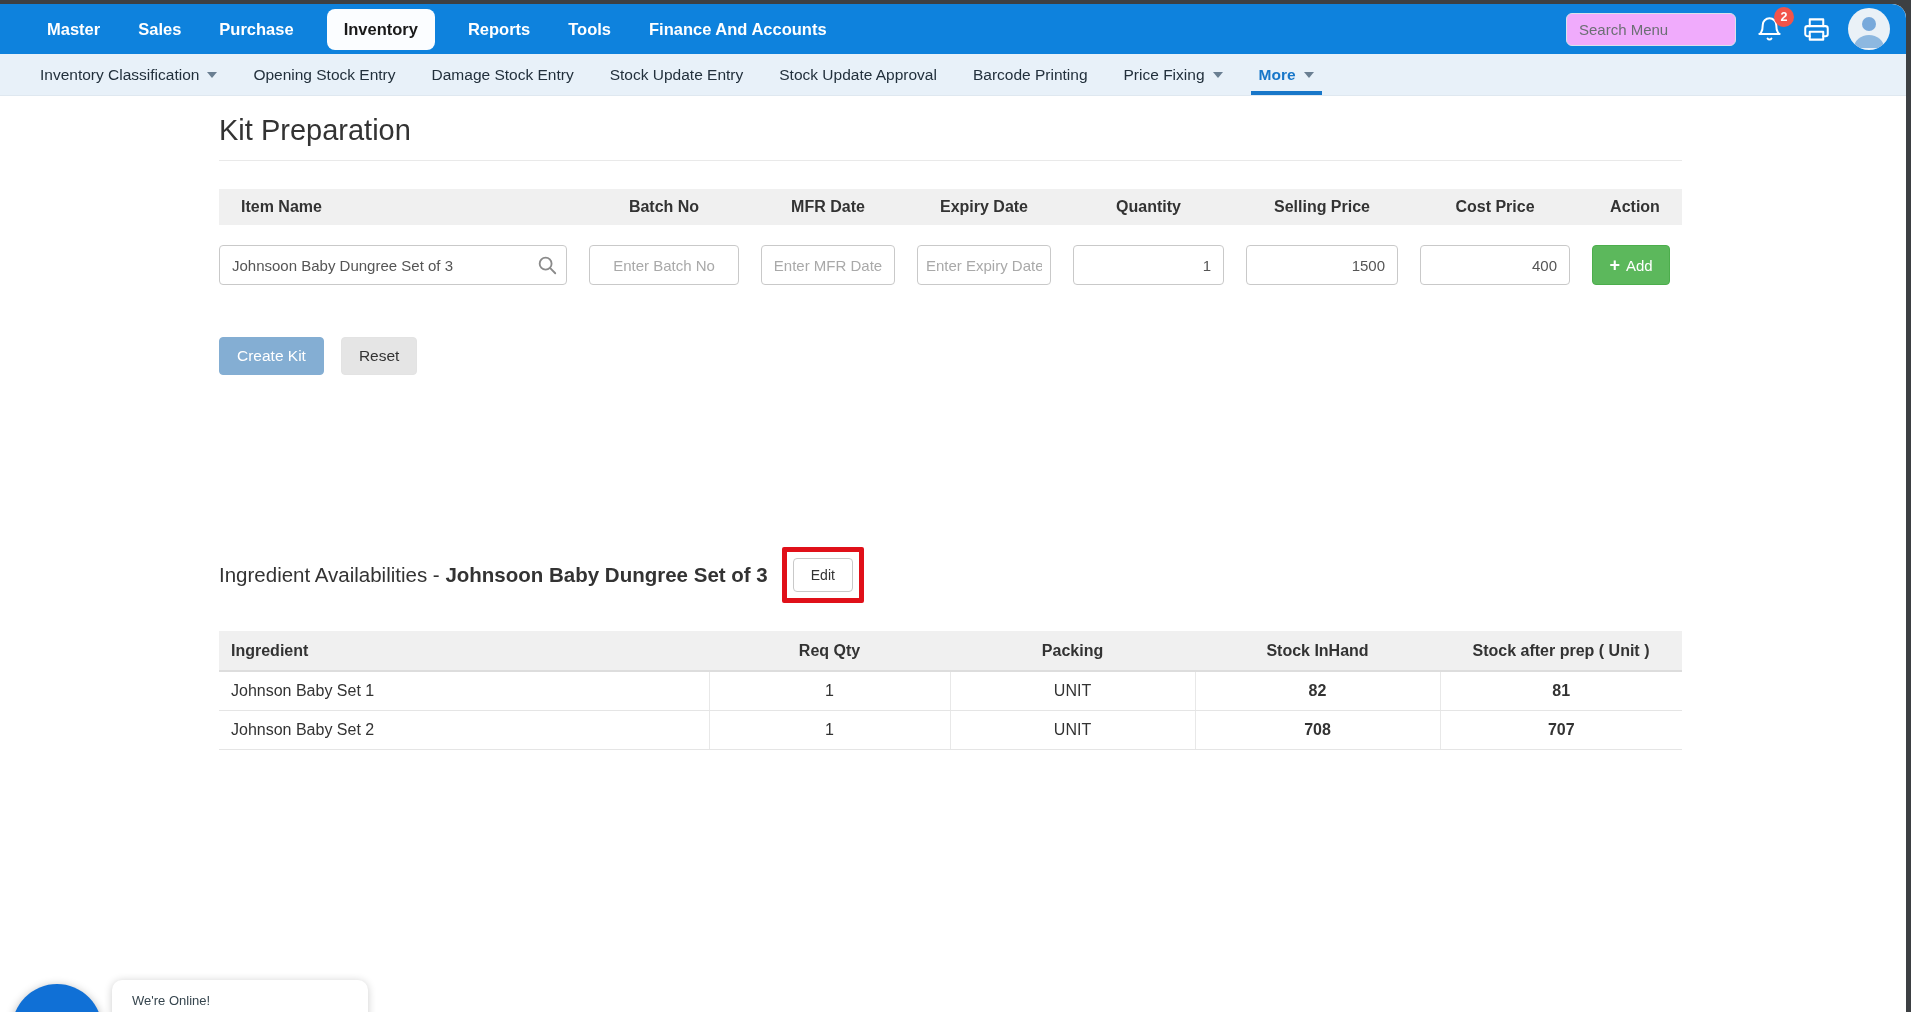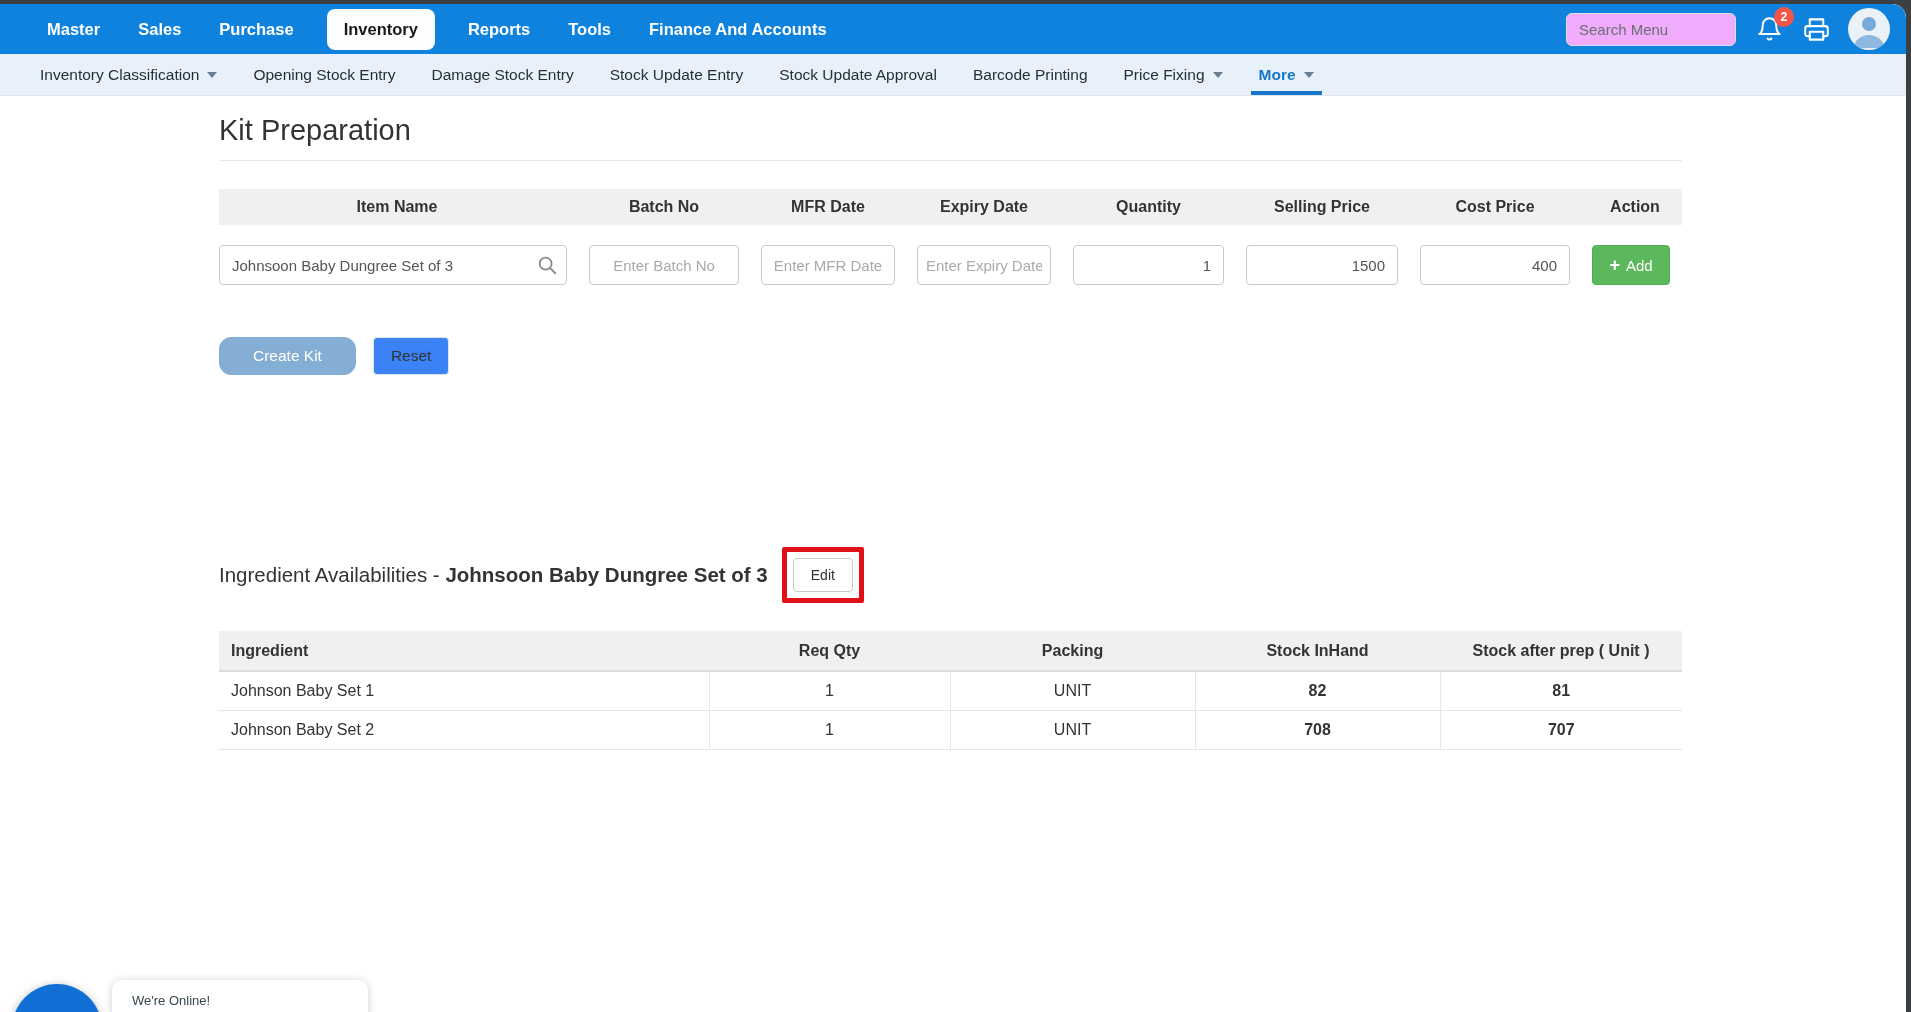--- a/index.html
+++ b/index.html
@@ -86,21 +86,21 @@
     transform: rotate(45deg); pointer-events: none;
   }
 
   .form-grid {
     display: grid;
     grid-template-columns: 348px 150px 134px 134px 151px 152px 150px 86px;
     column-gap: 22px; align-items: center;
   }
   .form-header { margin-top: 28px; background: #f0f0f0; height: 36px; }
   .form-header .hcell { font-size: 16px; font-weight: 700; color: #333; text-align: center; }
-  .form-header .hcell.first { text-align: center; padding-left: 8px; }
+  .form-header .hcell.first { text-align: left; padding-left: 22px; }
 
   .form-row { margin-top: 20px; }
   .inp {
     height: 40px; width: 100%; border: 1px solid #c9c9c9; border-radius: 4px;
     font-size: 15px; color: #555; outline: none; background: #fff;
     font-family: "Liberation Sans", "DejaVu Sans", sans-serif;
   }
   .inp::placeholder { color: #a9a9a9; }
   .inp.left  { text-align: left;  padding: 0 34px 0 12px; }
   .inp.center{ text-align: center; padding: 8px 8px; }
@@ -110,25 +110,25 @@
 
   .btn-add {
     height: 40px; width: 78px; background: #5cb85c; border: 1px solid #4cae4c;
     border-radius: 4px; color: #fff; font-size: 15px; display: flex;
     align-items: center; justify-content: center; cursor: pointer; gap: 6px;
   }
   .btn-add .plus { font-weight: 700; font-size: 18px; line-height: 1; }
 
   .actions { margin-top: 52px; display: flex; align-items: center; }
   .btn-create {
-    height: 38px; padding: 0 33px; background: #84aed3; border: 1px solid #84aed3;
-    border-radius: 12px; color: #fff; font-size: 15.5px; cursor: pointer;
+    height: 38px; padding: 0 17px; background: #84aed3; border: 1px solid #84aed3;
+    border-radius: 4px; color: #fff; font-size: 15.5px; cursor: pointer;
   }
   .btn-reset {
-    height: 38px; padding: 0 17px; background: #3b82f6; border: 1px solid #e3e3e3;
+    height: 38px; padding: 0 17px; background: #e5e5e5; border: 1px solid #e3e3e3;
     border-radius: 4px; color: #333; font-size: 15.5px; margin-left: 17px; cursor: pointer;
   }
 
   
   .section-row { margin-top: 168px; display: flex; align-items: center; height: 64px; }
   .section-title { font-size: 20.5px; color: #333; }
   .section-title b { font-weight: 700; }
   .edit-annotation {
     margin-left: 14px; border: 5px solid #e01019; padding: 6px 6px; border-radius: 2px;
   }

